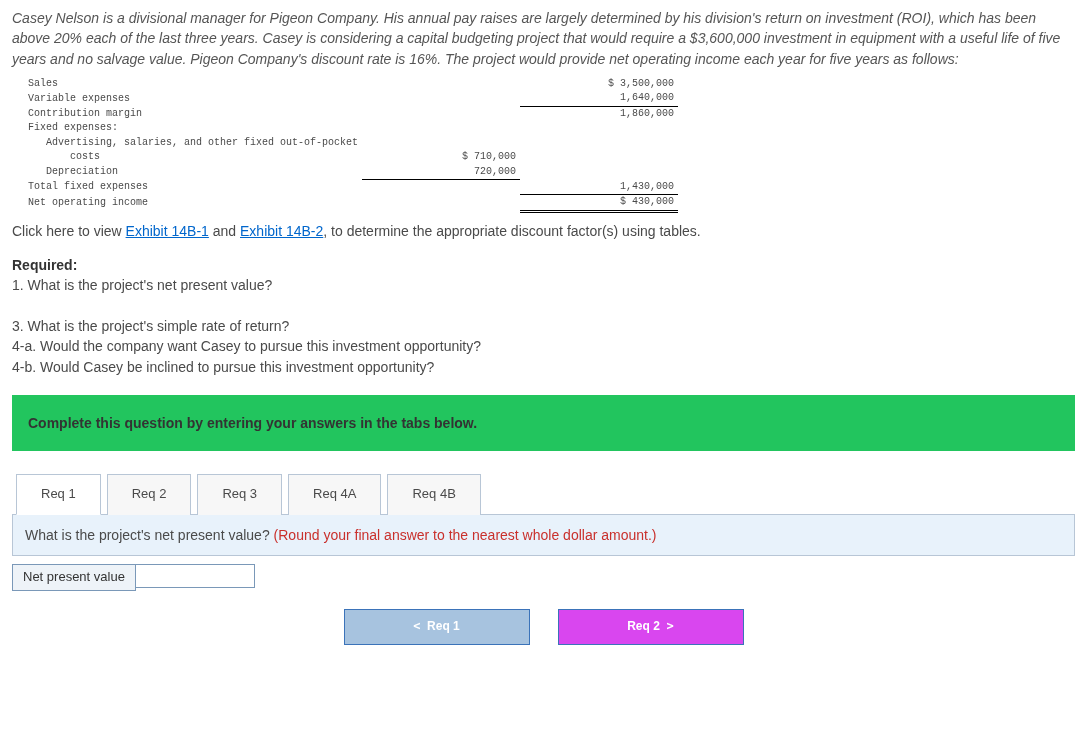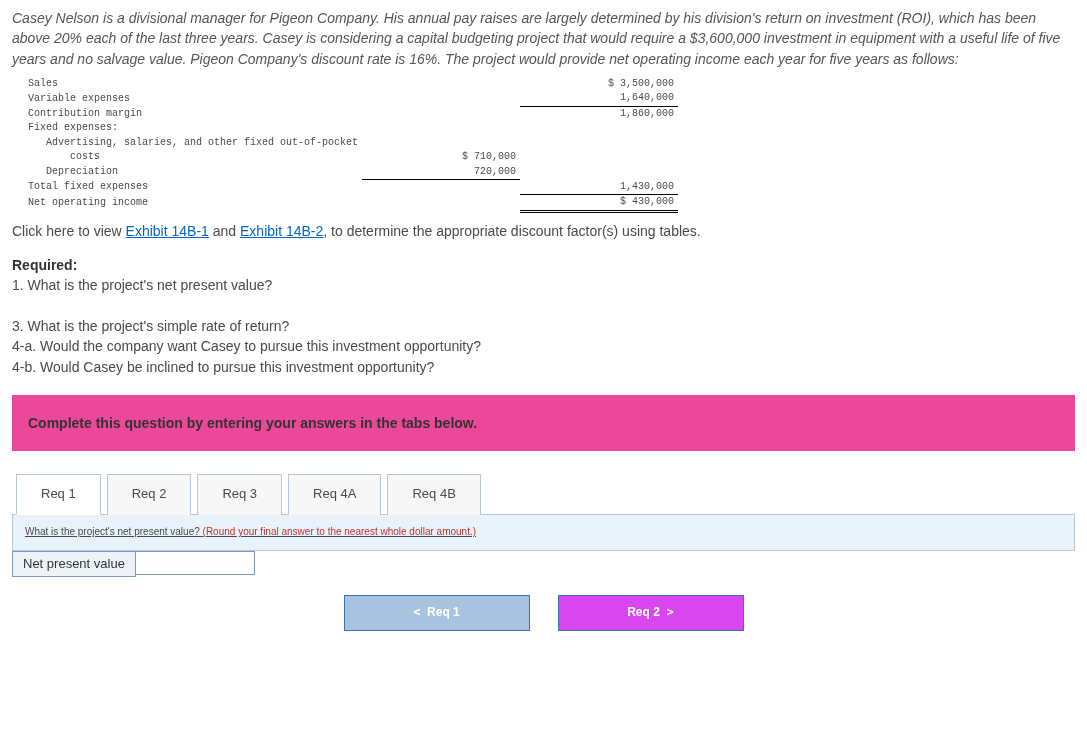--- a/index.html
+++ b/index.html
@@ -26,21 +26,21 @@
     padding: 0 4px;
     white-space: pre;
   }
   .num { text-align: right; }
   .underline-bottom { border-bottom: 1px solid #000; text-align: right; }
   .dbl-bottom { border-bottom: 3px double #000; text-align: right; }
   a.exhibit { color: #0066cc; text-decoration: underline; }
   .required-block { margin-top: 14px; }
   .required-block strong { color: #333; }
   .instruction-box {
-    background: #ec4899;
+    background: #22c55e;
     padding: 18px 16px;
     margin-top: 18px;
     font-weight: bold;
     color: #333;
   }
   .tabs {
     display: flex;
     gap: 6px;
     margin-top: 22px;
     border-bottom: 1px solid #b8c6d6;
@@ -62,28 +62,27 @@
     border-bottom: 1px solid #fff;
   }
   .tab.inactive {
     background: #f7f7f7;
   }
   .question-bar {
     background: #e8f2fb;
     border: 1px solid #b8c6d6;
     border-top: none;
     padding: 10px 12px;
-    font-size: 10px;
-    color: #4a4a4a;
-    text-decoration: underline;
+    font-size: 14px;
+    color: #4a4a4a;
   }
   .question-bar .hint { color: #c9302c; }
   .answer-row {
     display: flex;
-    margin-top: 0;
+    margin-top: 8px;
   }
   .answer-label {
     border: 1px solid #7a98b8;
     background: #eef3f8;
     padding: 3px 10px;
     font-size: 13px;
     color: #333;
   }
   .answer-input {
     border: 1px solid #7a98b8;

